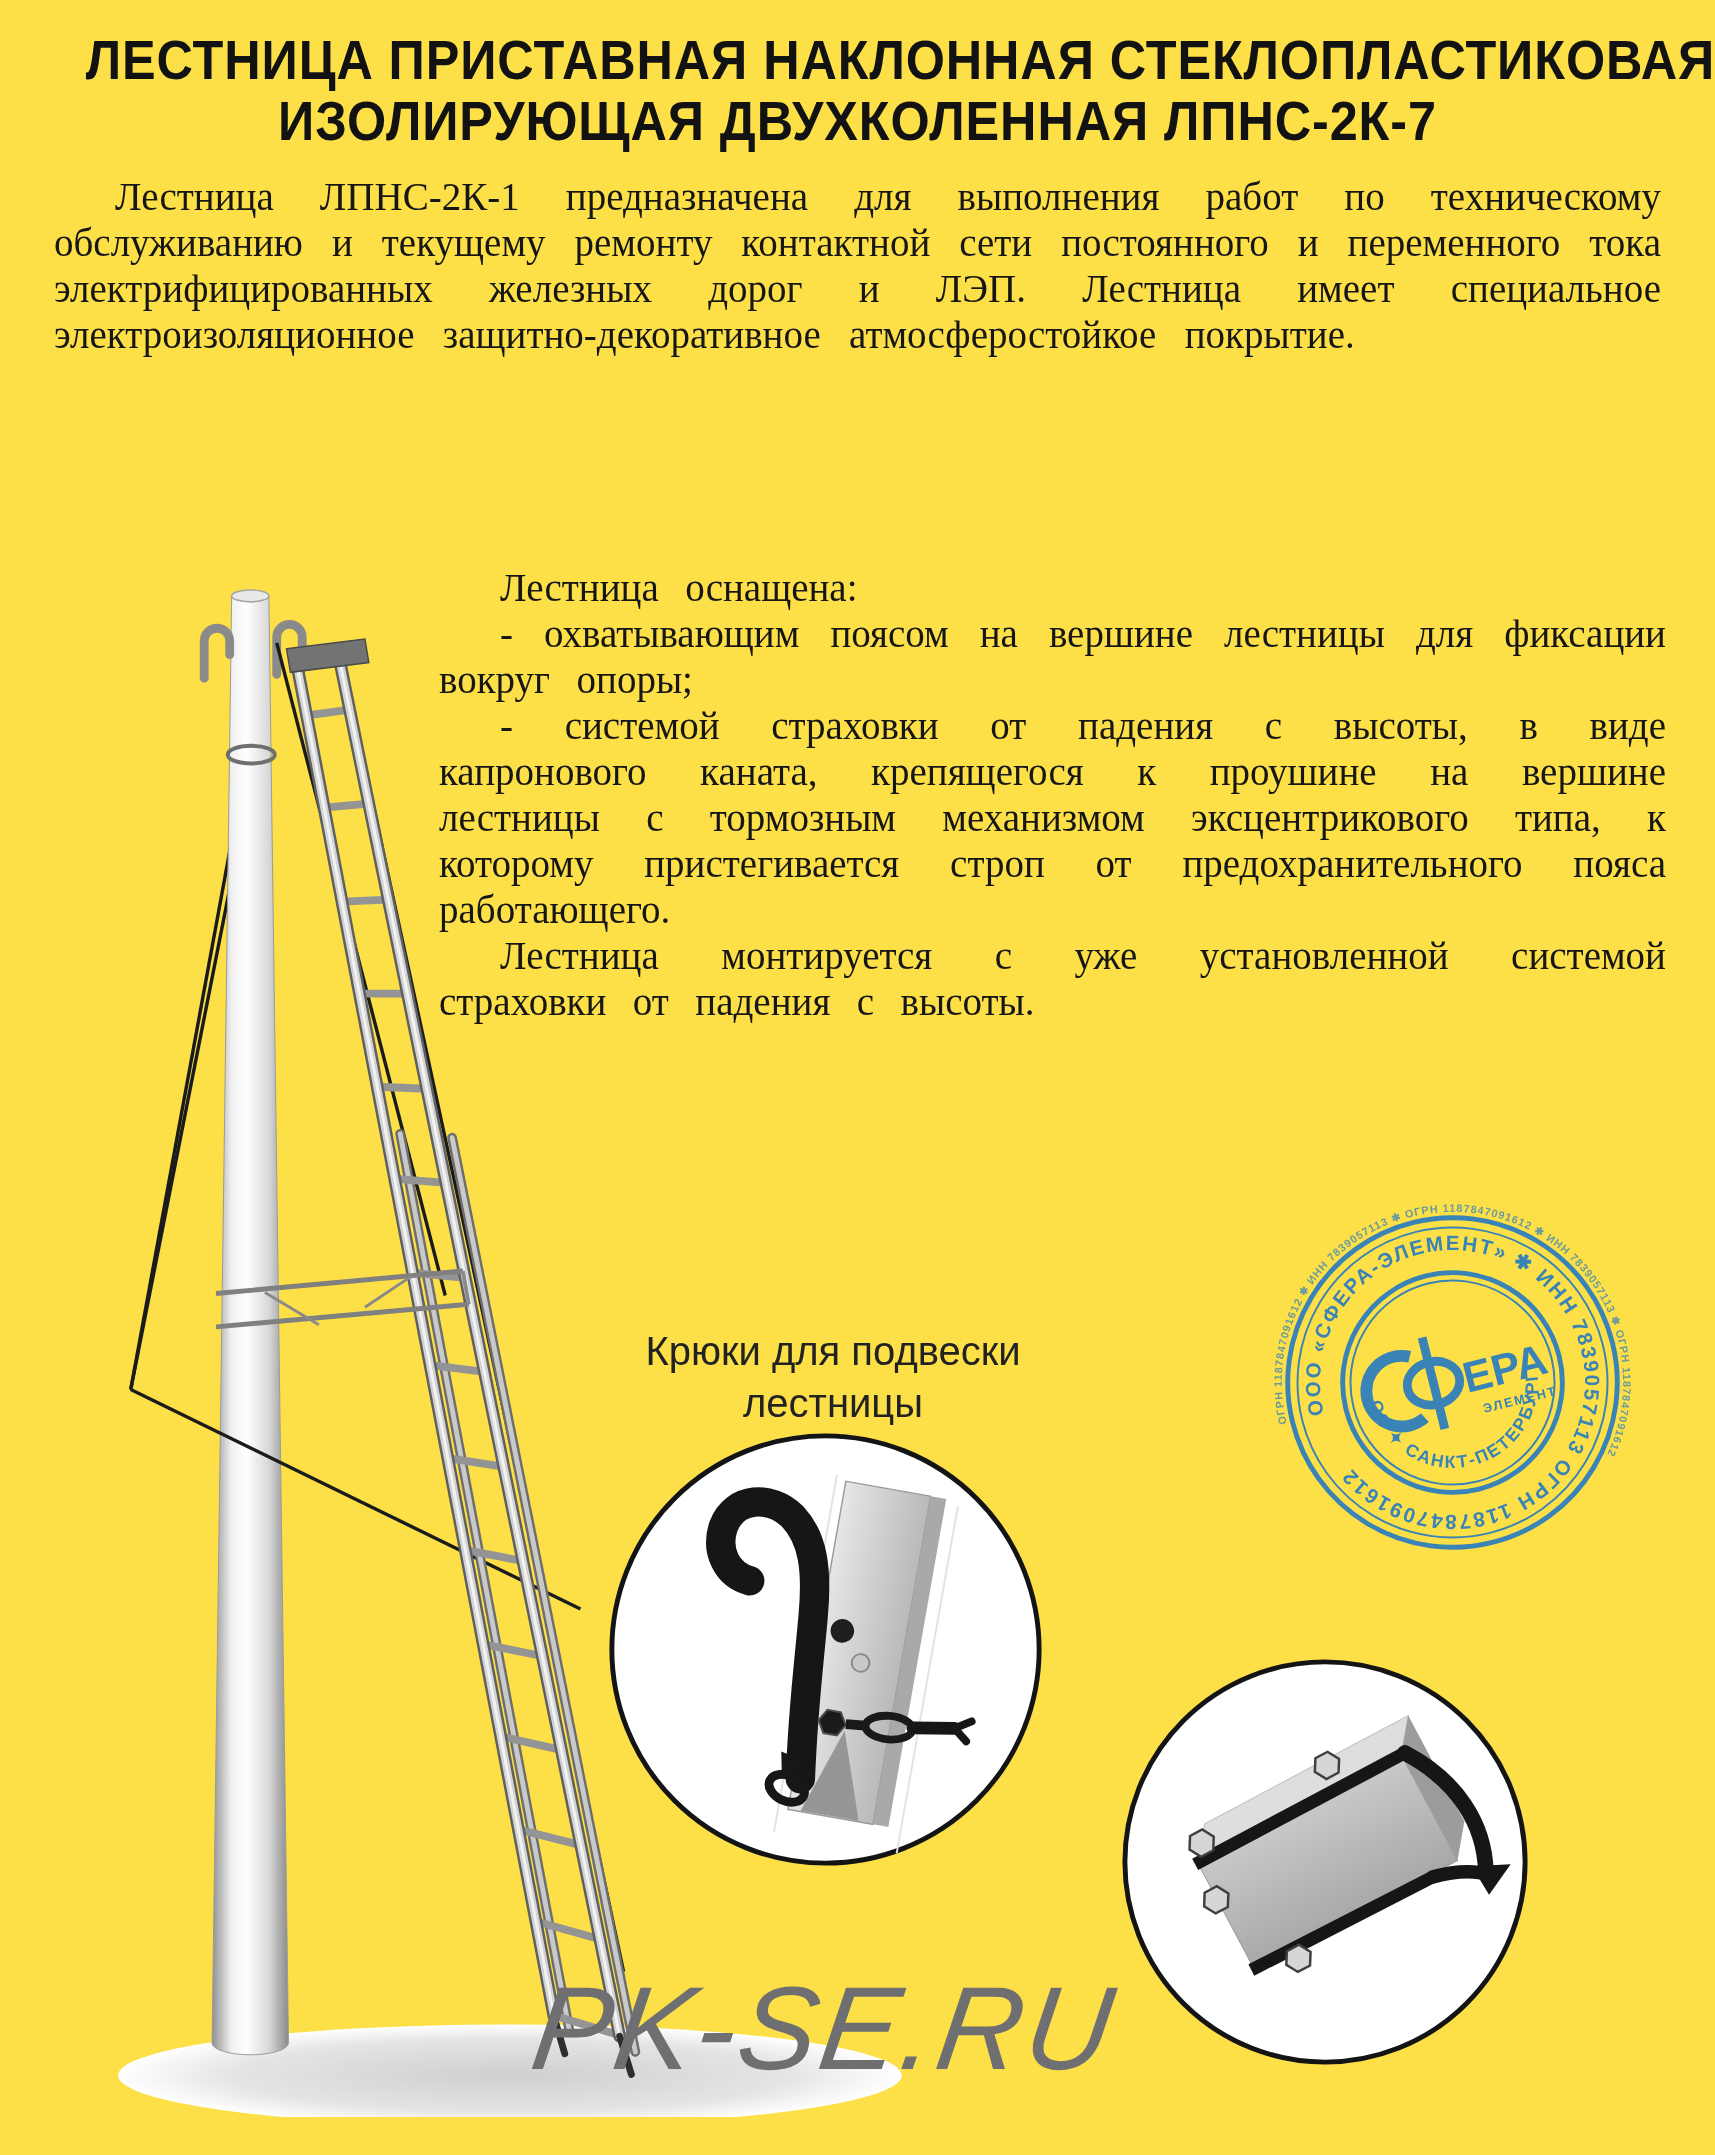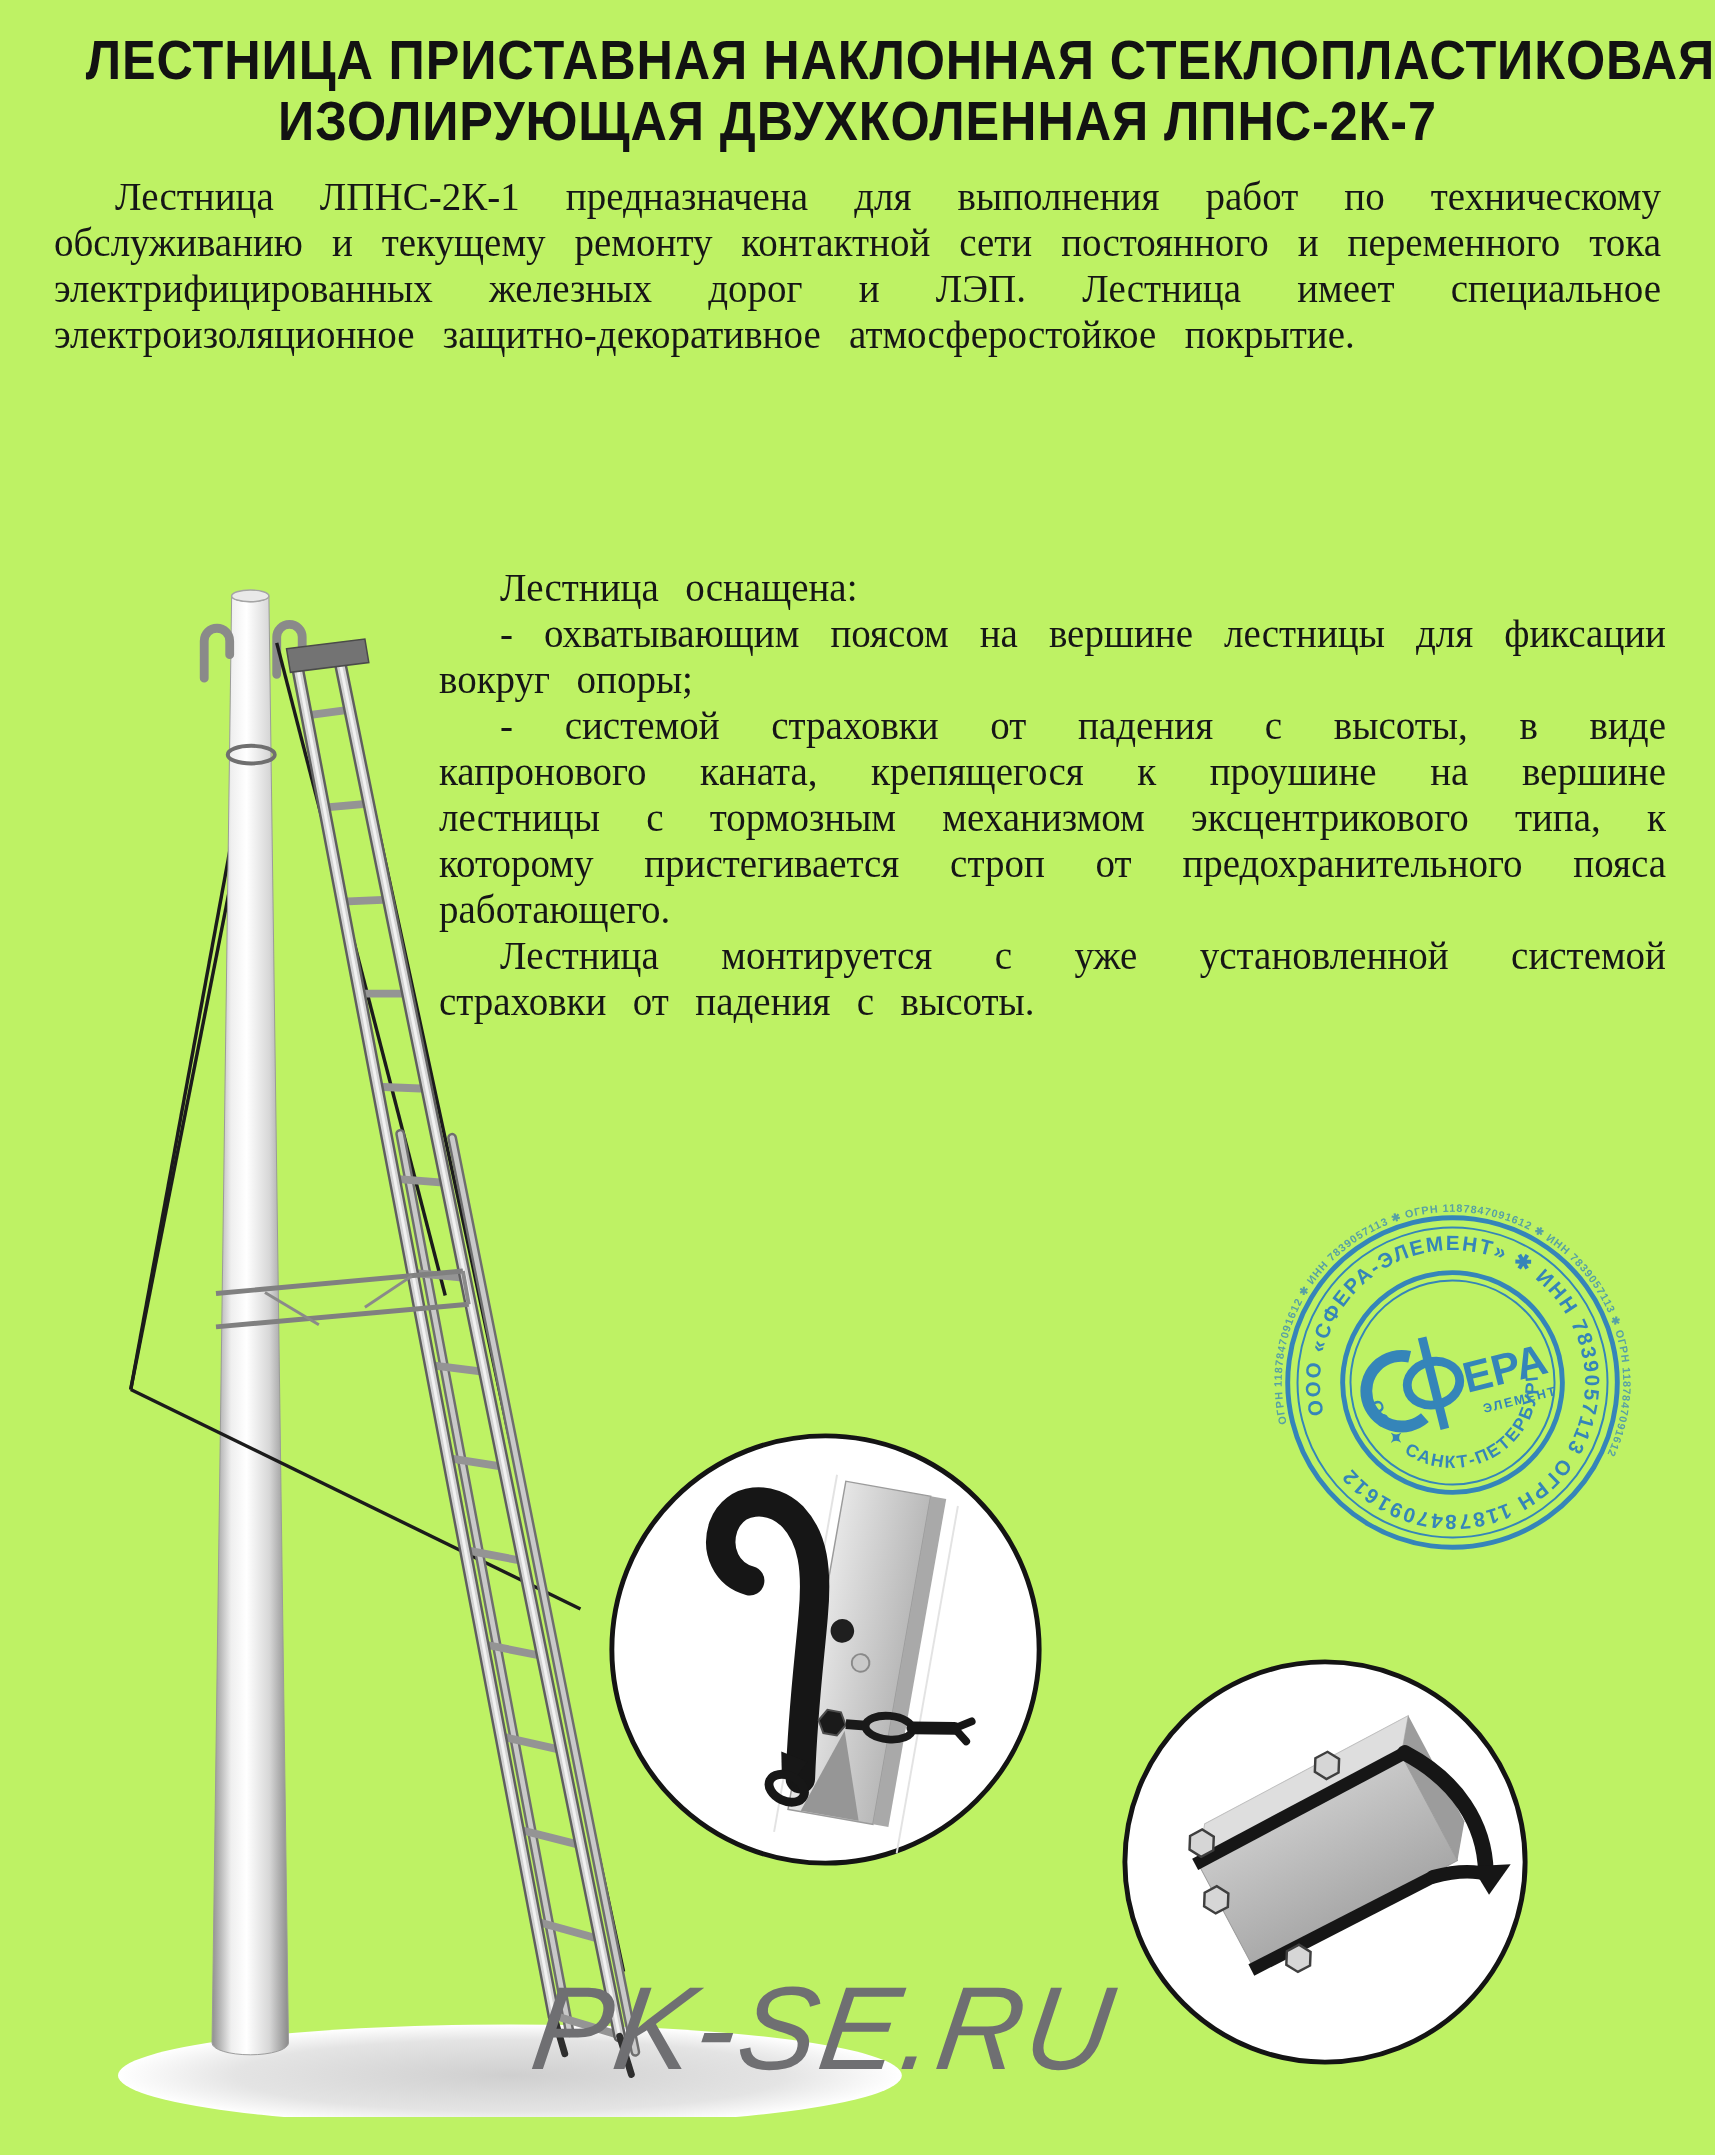--- a/index.html
+++ b/index.html
@@ -1,16 +1,16 @@
 <!DOCTYPE html>
 <html><head>
 <meta charset="utf-8">
 <style>
   html,body{margin:0;padding:0;background:#ffffff;}
-  .page{position:relative;width:1715px;height:2155px;background:#bef264;overflow:hidden;
+  .page{position:relative;width:1715px;height:2155px;background:#fde047;overflow:hidden;
         font-family:"Liberation Serif", serif;color:#161616;}
   
   .title{position:absolute;top:29px;left:0;width:1715px;text-align:center;margin:0;
          font-family:"Liberation Sans", sans-serif;font-weight:bold;font-size:56px;line-height:61px;color:#121212;}
   .tl{display:block;transform:scaleX(.9);transform-origin:50% 50%;letter-spacing:1px;white-space:nowrap;}
   
   .serif{font-family:"Liberation Serif", serif;font-size:39px;line-height:46px;color:#161616;}
   .intro{position:absolute;top:174px;left:54px;width:1607px;margin:0;text-align:justify;
          text-indent:61px;word-spacing:18.6px;}
   .features{position:absolute;top:565px;left:439px;width:1227px;}
@@ -137,20 +137,21 @@
       <line x1="300" y1="722" x2="252" y2="754" stroke="#8a8a8a" stroke-width="3"></line>
       <line x1="352" y1="717" x2="358" y2="751" stroke="#8a8a8a" stroke-width="4"></line>
     </g>
 
     <g stroke="#2e2e2e" stroke-width="7" stroke-linecap="round">
       <line x1="445" y1="1478" x2="456" y2="1516"></line>
       <line x1="512" y1="1498" x2="524" y2="1537"></line>
     </g>
   </svg>
 
+  <p class="caption caption-hooks">Крюки для подвески лестницы</p>
 
   <svg class="hook-svg" width="441" height="441" viewBox="0 0 450 450">
     <defs>
       <linearGradient id="railG" x1="0" y1="0" x2="1" y2="0">
         <stop offset="0" stop-color="#e6e6e6"></stop>
           <stop offset="1" stop-color="#b9b9b9"></stop>
       </linearGradient>
     </defs>
     <circle cx="225" cy="225" r="218" fill="#ffffff" stroke="#141414" stroke-width="5"></circle>
     <g transform="rotate(10 240 230)">

